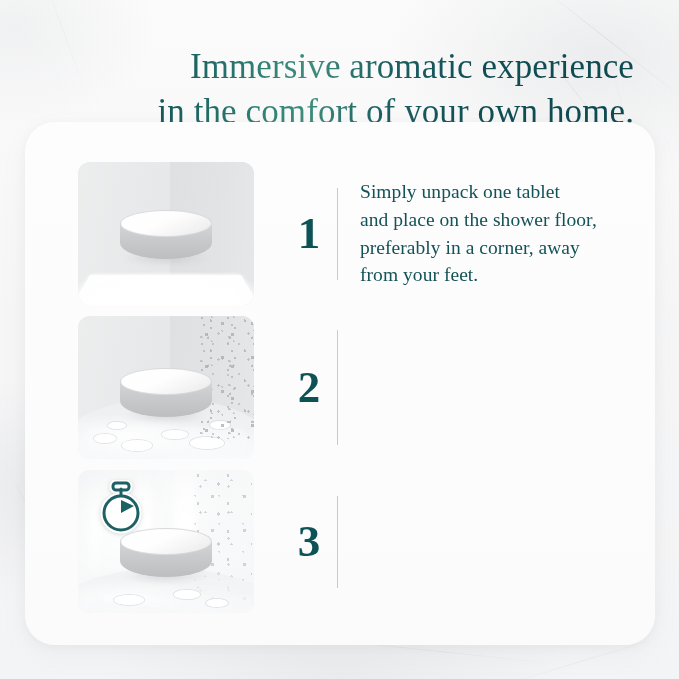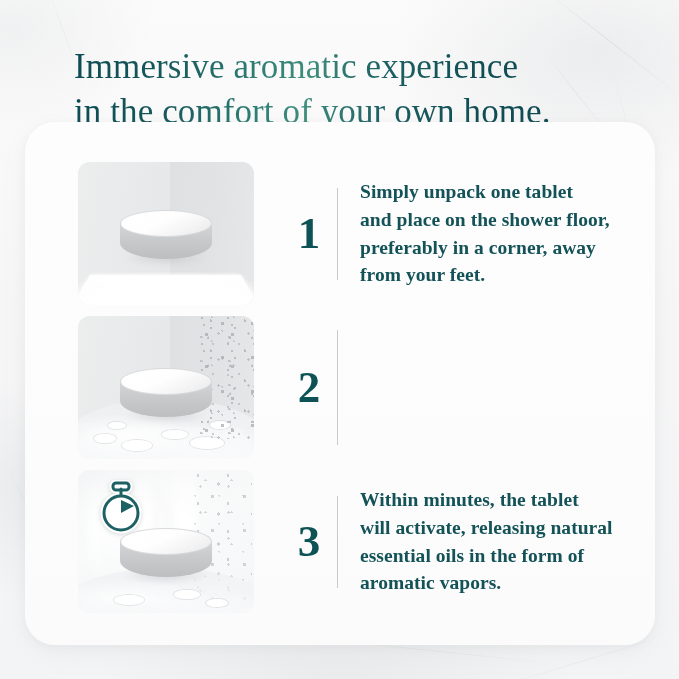--- a/index.html
+++ b/index.html
@@ -66,20 +66,21 @@
                 #2e7f73 33%,
                 #3f8d7c 42%,
                 #1d6063 55%,
                 #104e54 72%,
                 #0d4950 100%);
     -webkit-background-clip: text;
     background-clip: text;
     color: transparent;
     -webkit-text-fill-color: transparent;
     white-space: pre-line;
+    text-align: right;
   }
 
   
   .card {
     position: absolute;
     left: 25px;
     top: 122px;
     width: 630px;
     height: 523px;
     background: linear-gradient(180deg,#fdfdfd 0%, #fcfcfc 60%, #fbfbfb 100%);
@@ -287,21 +288,20 @@
   .s2 .rule { height: 115px; }
   .s3 .rule { height: 92px; }
 
   .copy {
     flex: 1 1 auto;
     font-size: 19.5px;
     line-height: 1.42;
     color: #135257;
     letter-spacing: .05px;
     white-space: pre-line;
-    font-weight: bold;
   }
 </style>
 </head>
 <body>
 
 <div class="page">
 
   <div class="veins">
     <div class="vein v1"></div>
       <div class="vein v2"></div>
@@ -403,21 +403,17 @@
               <div class="shadow"></div>
               <div class="side"></div>
               <div class="top"></div>
             </div>
           </div>
         </div>
         <div class="numwrap">
           <span class="num">3</span>
         </div>
         <div class="rule"></div>
-        <p class="copy">Within minutes, the tablet
-will activate, releasing natural
-essential oils in the form of
-aromatic vapors.</p>
       </div>
 
     </div>
   </div>
 </div>
 
 </body></html>

